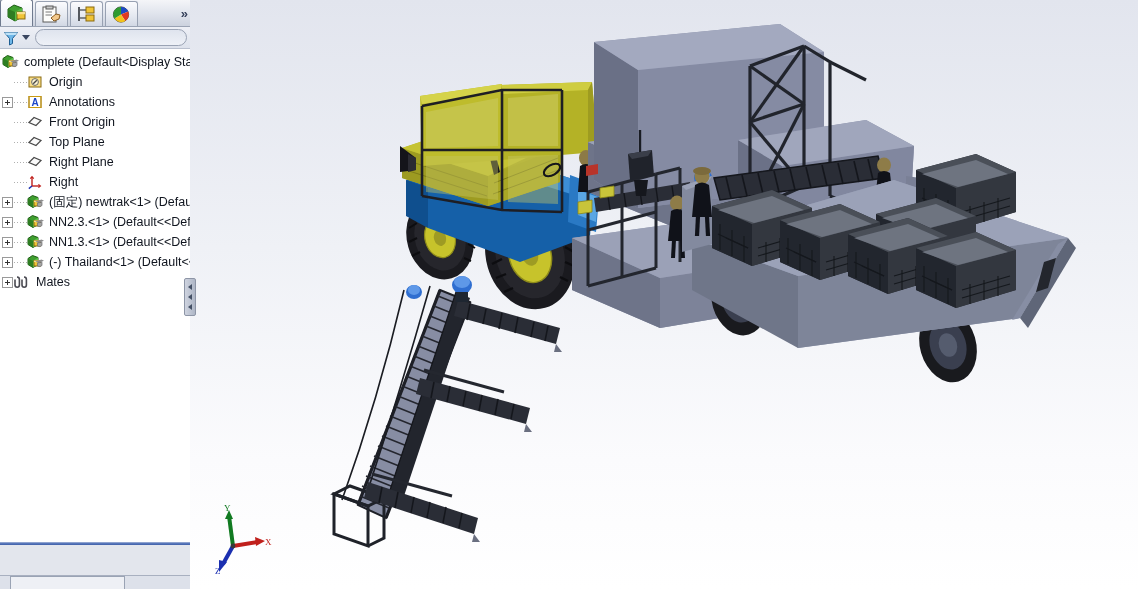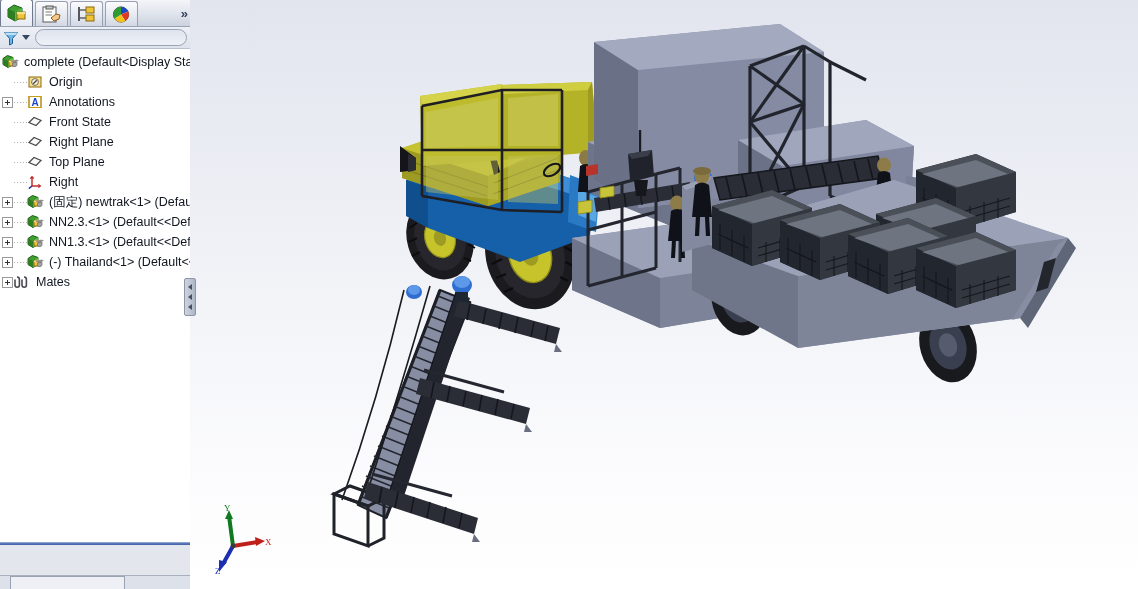--- a/index.html
+++ b/index.html
@@ -256,37 +256,37 @@
             <text x="4.5" y="11.5" fill="#1a46c8" font-size="10" font-family="&quot;Liberation Sans&quot;,sans-serif" font-weight="bold">A</text>
           </svg></span>
         <span class="tlabel">Annotations</span>
       </div>
       <div class="trow">
         <span class="nogap"></span>
         <span class="dots"></span>
         <span class="ico"><svg width="17" height="16" viewBox="0 0 17 16">
             <path d="M2 8.5 L7 3.5 L14 6.5 L9 11.5 Z" fill="#fbfbfb" stroke="#4a4a4a" stroke-width="1.2"></path>
           </svg></span>
-        <span class="tlabel">Front State</span>
+        <span class="tlabel">Front Origin</span>
       </div>
       <div class="trow">
         <span class="nogap"></span>
         <span class="dots"></span>
         <span class="ico"><svg width="17" height="16" viewBox="0 0 17 16">
             <path d="M2 8.5 L7 3.5 L14 6.5 L9 11.5 Z" fill="#fbfbfb" stroke="#4a4a4a" stroke-width="1.2"></path>
           </svg></span>
+        <span class="tlabel">Top Plane</span>
+      </div>
+      <div class="trow">
+        <span class="nogap"></span>
+        <span class="dots"></span>
+        <span class="ico"><svg width="17" height="16" viewBox="0 0 17 16">
+            <path d="M2 8.5 L7 3.5 L14 6.5 L9 11.5 Z" fill="#fbfbfb" stroke="#4a4a4a" stroke-width="1.2"></path>
+          </svg></span>
         <span class="tlabel">Right Plane</span>
-      </div>
-      <div class="trow">
-        <span class="nogap"></span>
-        <span class="dots"></span>
-        <span class="ico"><svg width="17" height="16" viewBox="0 0 17 16">
-            <path d="M2 8.5 L7 3.5 L14 6.5 L9 11.5 Z" fill="#fbfbfb" stroke="#4a4a4a" stroke-width="1.2"></path>
-          </svg></span>
-        <span class="tlabel">Top Plane</span>
       </div>
       <div class="trow">
         <span class="nogap"></span>
         <span class="dots"></span>
         <span class="ico"><svg width="17" height="16" viewBox="0 0 17 16">
             <path d="M5 12 L5 3" fill="none" stroke="#c0201c" stroke-width="1.4"></path>
             <path d="M3.3 4.6 L5 2.6 L6.7 4.6" fill="none" stroke="#c0201c" stroke-width="1.2"></path>
             <path d="M5 12 L13 12" fill="none" stroke="#c0201c" stroke-width="1.4"></path>
             <path d="M11.4 10.4 L13.4 12 L11.4 13.6" fill="none" stroke="#c0201c" stroke-width="1.2"></path>
             <path d="M5 12 L1.8 14.6" fill="none" stroke="#1b2fb0" stroke-width="1.4"></path>

